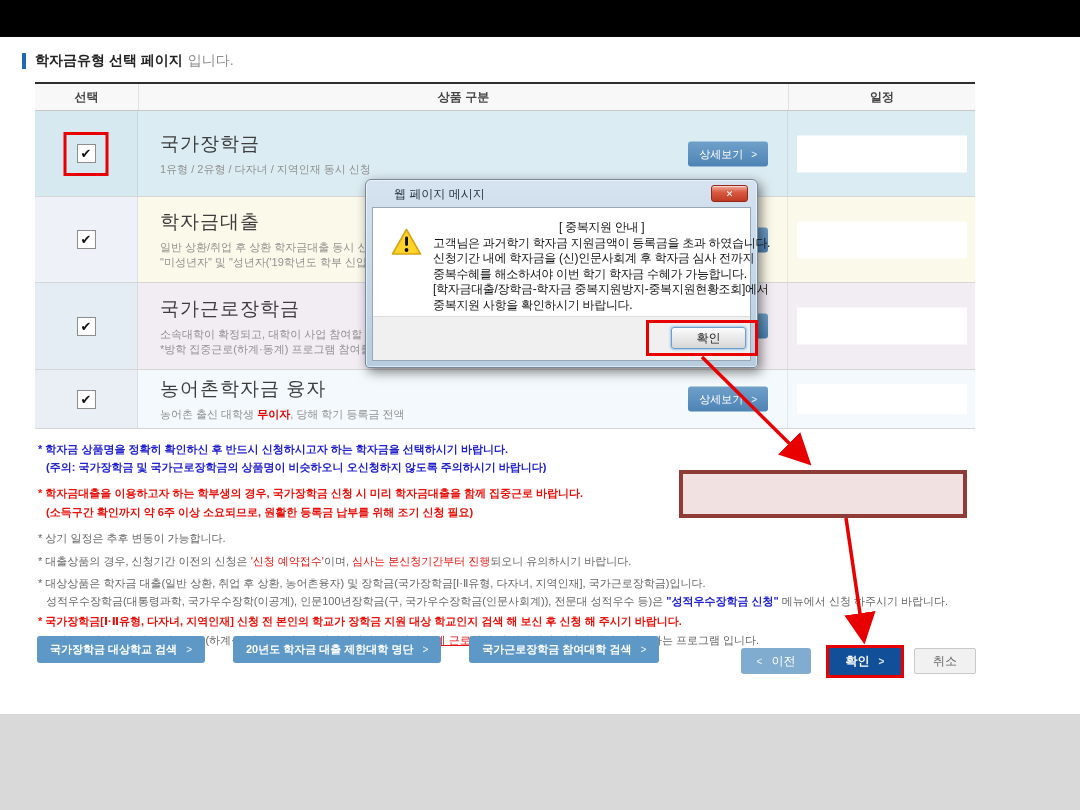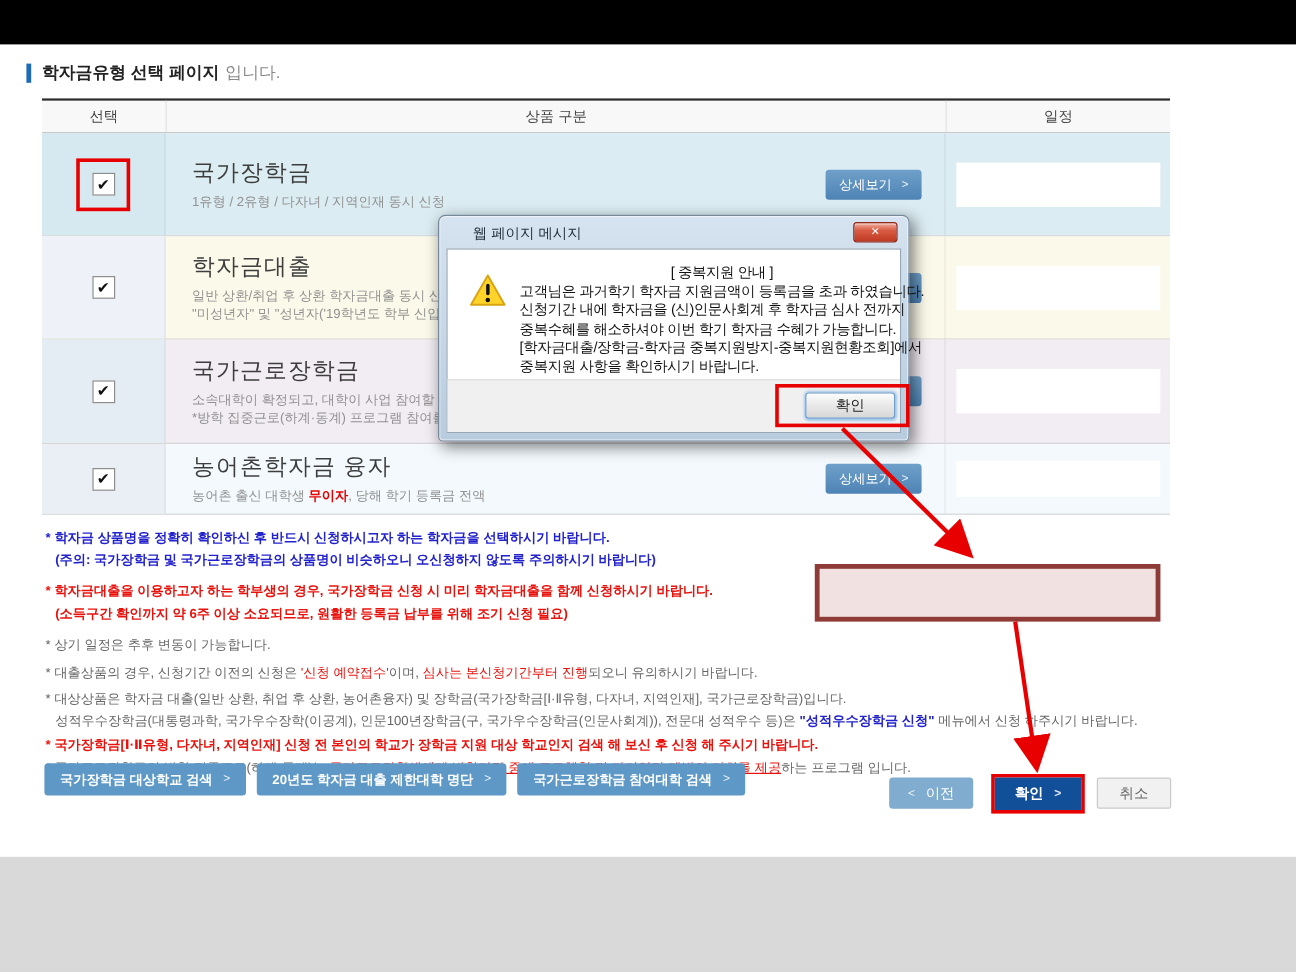--- a/index.html
+++ b/index.html
@@ -10,21 +10,21 @@
 
   
   .ptitle{position:absolute;left:22px;top:52px;display:flex;align-items:center;font-size:14px}
   .ptitle .bar{width:4px;height:16px;background:#1e6cb5;margin-right:9px}
   .ptitle b{color:#222}
   .ptitle .rest{color:#8a8a8a;margin-left:5px}
 
   
   .tbl{position:absolute;left:35px;top:82px;width:940px;border-top:2px solid #2e2e2e}
   .thead{display:flex;height:26px;background:#f8f8f8;border-bottom:1px solid #c9c9c9}
-  .th{display:flex;align-items:center;justify-content:center;font-weight:normal;color:#444;font-size:12px;box-sizing:border-box}
+  .th{display:flex;align-items:center;justify-content:center;font-weight:bold;color:#444;font-size:12px;box-sizing:border-box}
   .th1{width:103px}.th2{width:650px;border-left:1px solid #e2e2e2}.th3{width:187px;border-left:1px solid #e2e2e2}
   .trow{position:relative;display:flex;border-bottom:1px solid #d6d6d6}
   .r1{height:85px;background:#dbecf2}
   .r2{height:85px;background:#fbf9e9}
   .r3{height:86px;background:#f2ecf3}
   .r4{height:58px;background:#f3f9fc}
   .c1{width:103px;display:flex;align-items:center;justify-content:center;position:relative;box-sizing:border-box;border-right:1px solid rgba(0,0,0,0.07)}
   .r1 .c1{background:#d6e8f0}.r2 .c1{background:#eef1f7}.r3 .c1{background:#e5edf4}.r4 .c1{background:#e9eff5}
   .c2{width:650px;display:flex;flex-direction:column;justify-content:center;padding-left:22px;box-sizing:border-box;border-right:1px solid rgba(0,0,0,0.07)}
   .c3{width:187px;position:relative}
@@ -47,21 +47,21 @@
   .nred{color:#e8120c;font-weight:bold}
   .ngray{color:#666}
   .redseg{color:#e8120c}
   .blueseg{color:#2222cc;font-weight:bold}
   .redu{color:#e8120c;text-decoration:underline}
   .ind{padding-left:8px}
   .mb6{margin-bottom:6px}.mb7{margin-bottom:7px}.mb8{margin-bottom:8px}.mb10{margin-bottom:10px}
   .mb11{margin-bottom:11px}.mb14{margin-bottom:14px}
 
   
-  .linkbtns{position:absolute;left:37px;top:636px;display:flex;gap:9px}
+  .linkbtns{position:absolute;left:37px;top:636px;display:flex;gap:28px}
   .lbtn{background:#5d98c6;color:#fff;border:0;border-radius:3px;font-size:11px;font-weight:bold;
         padding:6px 13px;display:flex;gap:9px;align-items:center;cursor:pointer;font-family:inherit}
   .lbtn .chev{font-size:10px;opacity:.9;font-weight:normal}
 
   
   .aprev{position:absolute;left:741px;top:648px;width:70px;height:26px;background:#7faccf;color:#fff;border:0;border-radius:3px;
          font-size:12px;display:flex;align-items:center;justify-content:center;gap:9px;cursor:pointer;font-family:inherit}
   .aprev .chev,.aconfirm .chev{font-size:10px;opacity:.85}
   .aconfirm-wrap{position:absolute;left:826px;top:645px;width:72px;height:27px;border:3px solid #e80000;z-index:10}
   .aconfirm{width:100%;height:100%;background:#114f98;color:#fff;font-weight:bold;font-size:12px;border:0;
@@ -186,21 +186,21 @@
         <span>상세보기</span>
         <span class="chev">&gt;</span>
       </button>
       <div class="schedbox"></div>
     </div>
   </div>
 
   <div class="notes">
     <div class="nblue mb6">* 학자금 상품명을 정확히 확인하신 후 반드시 신청하시고자 하는 학자금을 선택하시기 바랍니다.</div>
     <div class="nblue ind mb14">(주의: 국가장학금 및 국가근로장학금의 상품명이 비슷하오니 오신청하지 않도록 주의하시기 바랍니다)</div>
-    <div class="nred mb7">* 학자금대출을 이용하고자 하는 학부생의 경우, 국가장학금 신청 시 미리 학자금대출을 함께 신청하시기 바랍니다.</div>
+    <div class="nred mb7">* 학자금대출을 이용하고자 하는 학부생의 경우, 국가장학금 신청 시 미리 학자금대출을 함께 집중근로 바랍니다.</div>
     <div class="nred ind mb14">(소득구간 확인까지 약 6주 이상 소요되므로, 원활한 등록금 납부를 위해 조기 신청 필요)</div>
     <div class="ngray mb11">* 상기 일정은 추후 변동이 가능합니다.</div>
     <div class="ngray mb10"><span>* 대출상품의 경우, 신청기간 이전의 신청은 </span><span class="redseg">'신청 예약접수'</span><span>이며, </span><span class="redseg">심사는 본신청기간부터 진행</span><span>되오니 유의하시기 바랍니다.</span></div>
     <div class="ngray mb6">* 대상상품은 학자금 대출(일반 상환, 취업 후 상환, 농어촌융자) 및 장학금(국가장학금[Ⅰ·Ⅱ유형, 다자녀, 지역인재], 국가근로장학금)입니다.</div>
     <div class="ngray ind mb8"><span>성적우수장학금(대통령과학, 국가우수장학(이공계), 인문100년장학금(구, 국가우수장학금(인문사회계)), 전문대 성적우수 등)은 </span><span class="blueseg">"성적우수장학금 신청"</span><span> 메뉴에서 신청 하주시기 바랍니다.</span></div>
     <div class="nred mb7">* 국가장학금[Ⅰ·Ⅱ유형, 다자녀, 지역인재] 신청 전 본인의 학교가 장학금 지원 대상 학교인지 검색 해 보신 후 신청 해 주시기 바랍니다.</div>
     <div class="ngray"><span>* 국가근로장학금의 방학 집중근로(하계·동계)는 </span><span class="redu">국가근로장학생에게 방학기간 중에 근로체험 및 자기역량 계발의 기회를 제공</span><span>하는 프로그램 입니다.</span></div>
   </div>
 
   <div class="linkbtns">

